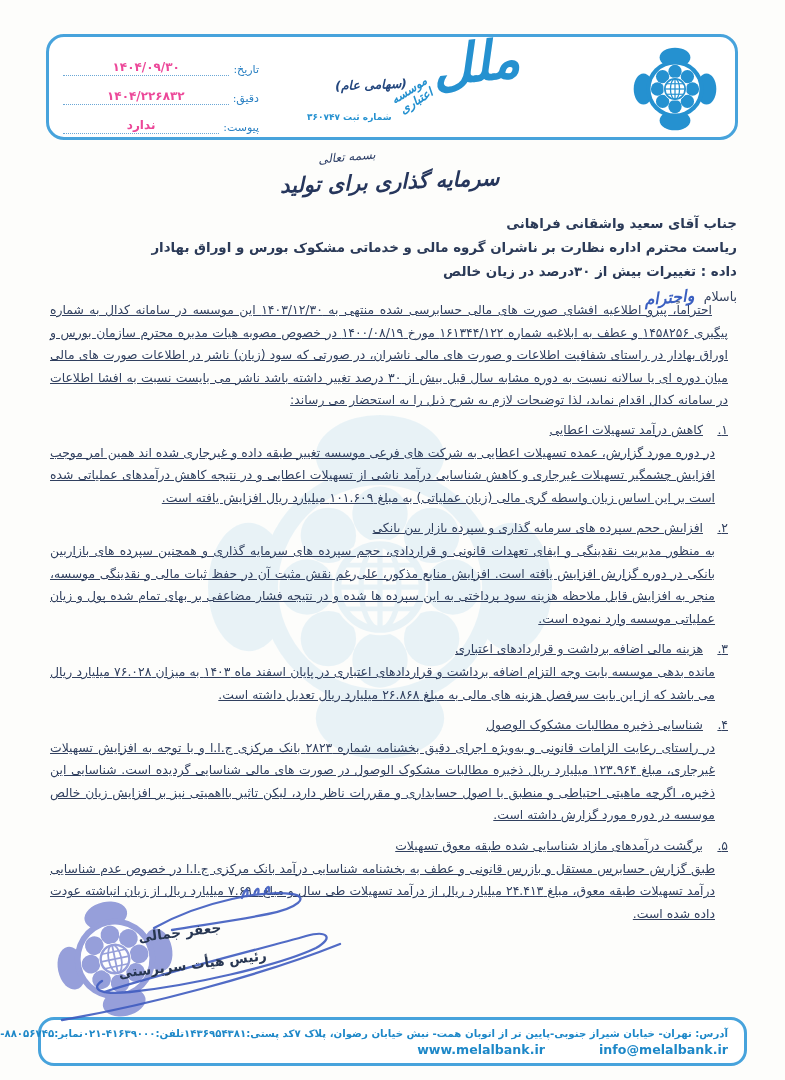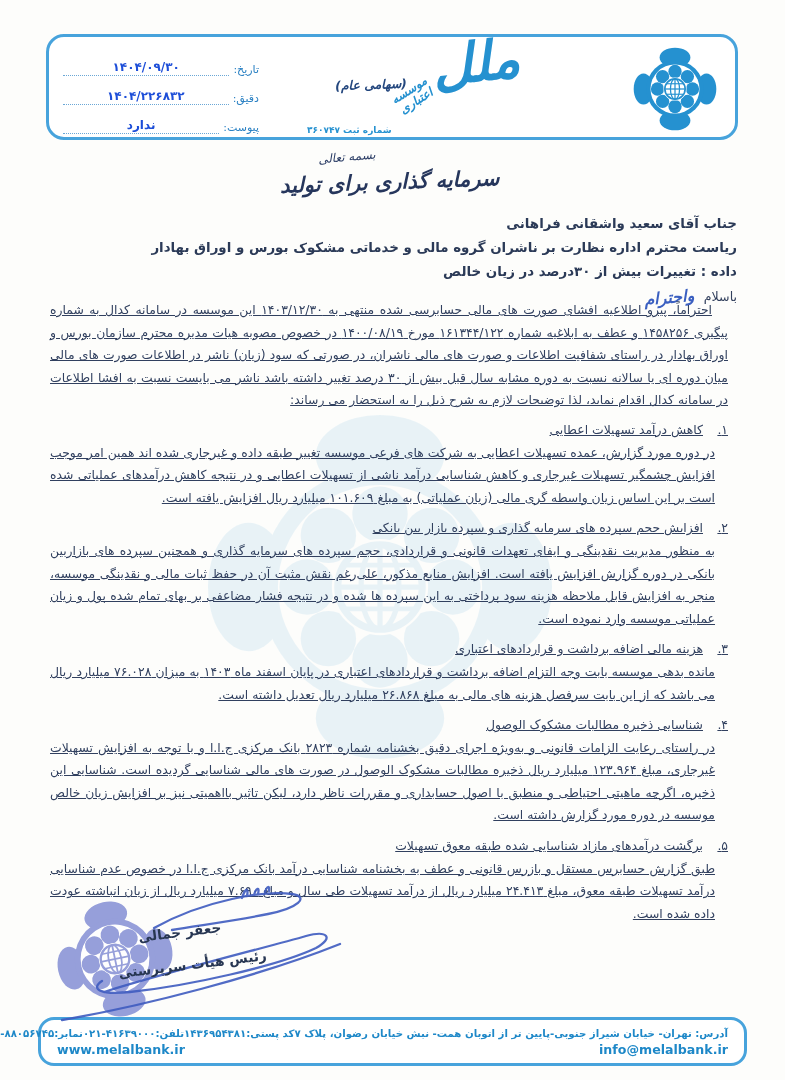--- a/index.html
+++ b/index.html
@@ -18,42 +18,42 @@
     position: absolute; left: 46px; top: 34px;
     width: 692px; height: 106px;
     border: 3px solid #47a3dc; border-radius: 18px;
     background: #ffffff;
   }
   .fields { position: absolute; left: 14px; top: 10px; width: 196px; }
   .field-row { display: flex; align-items: flex-end; height: 29px; }
   .field-label { color: #2c82c4; font-size: 11px; font-weight: normal; white-space: nowrap; padding-left: 4px; }
   .field-dots {
     flex: 1; border-bottom: 1.6px dotted #6aa7d6;
-    text-align: center; color: #1d4ed8; font-size: 12px; font-weight: bold;
+    text-align: center; color: #ec4899; font-size: 12px; font-weight: bold;
     padding-bottom: 1px; line-height: 14px;
   }
   .company-type {
     position: absolute; left: 286px; top: 40px;
     color: #24477e; font-size: 12.5px; font-style: italic; font-weight: bold;
     transform: rotate(-2deg);
   }
   .logo-callig {
     position: absolute; left: 372px; top: -2px; width: 110px;
     text-align: center; color: #2591d0;
     font-size: 54px; font-weight: bold; font-style: italic; line-height: 1.05;
     transform: rotate(-6deg);
   }
   .logo-subtitle {
     position: absolute; left: 344px; top: 46px;
     color: #2591d0; font-size: 12px; font-weight: bold; font-style: italic;
     line-height: 13px; text-align: center;
     transform: rotate(-33deg);
   }
   .registration {
-    position: absolute; left: 258px; top: 88px;
+    position: absolute; left: 258px; top: 75px;
     color: #2591d0; font-size: 9px; font-weight: bold;
   }
   .logo-mark { position: absolute; right: 18px; top: 10px; width: 84px; height: 84px; color: #2591d0; }
   
   .invocation {
     position: absolute; left: 318px; top: 150px;
     font-size: 12px; font-style: italic; color: #2c3e66;
     transform: rotate(-5deg);
   }
   .slogan {
@@ -99,21 +99,21 @@
   .sig-title { position: absolute; left: 84px; top: 72px; font-size: 13.6px; font-weight: bold; color: #273652; transform: rotate(-7deg); white-space: nowrap; }
   
   .footer-box {
     position: absolute; left: 38px; right: 38px; bottom: 14px;
     border: 3px solid #47a3dc; border-radius: 16px;
     background: #ffffff;
     padding: 8px 16px 6px;
     color: #1e88c8; font-weight: bold;
   }
   .f-row1 { display: flex; justify-content: space-between; align-items: baseline; font-size: 10.2px; white-space: nowrap; }
-  .f-row2 { display: flex; justify-content: space-between; gap: 86px; font-size: 12.6px; direction: ltr; margin-top: 3px; }
+  .f-row2 { display: flex; justify-content: flex-end; gap: 54px; font-size: 12.6px; direction: ltr; margin-top: 3px; }
 </style>
 </head>
 <body>
 
 <svg width="0" height="0" style="position:absolute" aria-hidden="true">
   <defs>
     <g id="melal-logo">
       <ellipse cx="60" cy="15" rx="22" ry="14" fill="currentColor"></ellipse>
       <ellipse cx="60" cy="105" rx="22" ry="14" fill="currentColor"></ellipse>
       <ellipse cx="15" cy="60" rx="14" ry="22" fill="currentColor"></ellipse>

